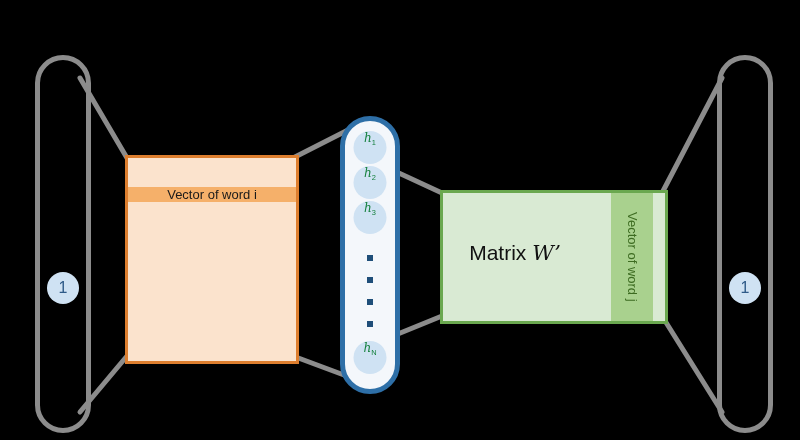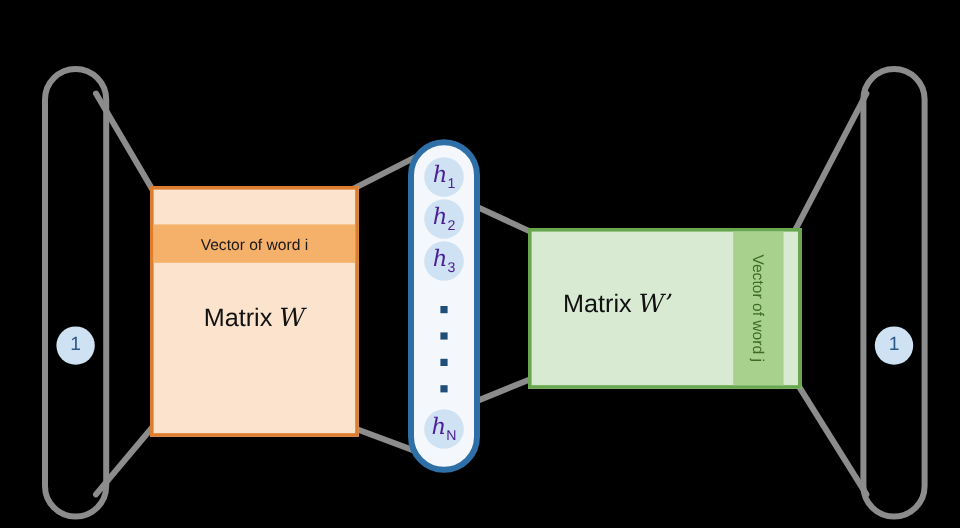--- a/index.html
+++ b/index.html
@@ -27,43 +27,43 @@
     display:flex;align-items:center;justify-content:center;
     font-size:16px;color:#2e5a88;font-weight:400;
   }
 
   
   .matrix-w{
     position:absolute;left:125px;top:155px;width:168px;height:203px;
     background:#fbe3cd;border:3px solid #dd7e2e;
   }
   .matrix-w .band{
-    position:absolute;left:0;right:0;top:29px;height:32px;
+    position:absolute;left:0;right:0;top:29px;height:15px;
     background:#f5b06a;
     display:flex;align-items:center;justify-content:center;
     font-size:13px;color:#1a1a1a;
   }
   .matrix-label{
     position:absolute;left:0;right:0;top:95px;
     text-align:center;font-size:21px;color:#111;
   }
   .math{font-family:"DejaVu Serif", serif;font-style:italic;}
 
   
   .hidden-pill{
     position:absolute;left:340px;top:116px;width:50px;height:268px;
     background:#f4f7fb;
     border:5px solid #2e6fa7;border-radius:30px;
   }
   .hnode{
     position:absolute;left:50%;transform:translateX(-50%);
     width:33px;height:33px;border-radius:50%;
     background:#cfe2f3;
-    display:flex;align-items:center;justify-content:center;
-    font-size:19px;color:#4c1d95;
+    display:flex;justify-content:center;
+    font-size:12px;color:#15803d;
   }
   .hnode sub{font-size:0.62em;}
   .dot{
     position:absolute;left:50%;transform:translateX(-50%);
     width:6px;height:6px;background:#1f4e79;
   }
 
   
   .matrix-wp{
     position:absolute;left:440px;top:190px;width:222px;height:128px;
@@ -99,23 +99,20 @@
       <line x1="662" y1="316" x2="722" y2="412"></line>
     </g>
   </svg>
 
   <div class="onehot" style="left:35px;top:55px;width:46px;height:368px;">
     <div class="one-circle" style="top:212px;">1</div>
   </div>
 
   <div class="matrix-w">
     <div class="band">Vector of word i</div>
-    <div class="matrix-label">
-      <span>Matrix </span><span class="math">W</span>
-    </div>
   </div>
 
   <div class="hidden-pill">
     <div class="hnode" style="top:10px;">
       <span><span class="math">h</span><sub>1</sub></span>
     </div>
     <div class="hnode" style="top:45px;">
       <span><span class="math">h</span><sub>2</sub></span>
     </div>
     <div class="hnode" style="top:80px;">

